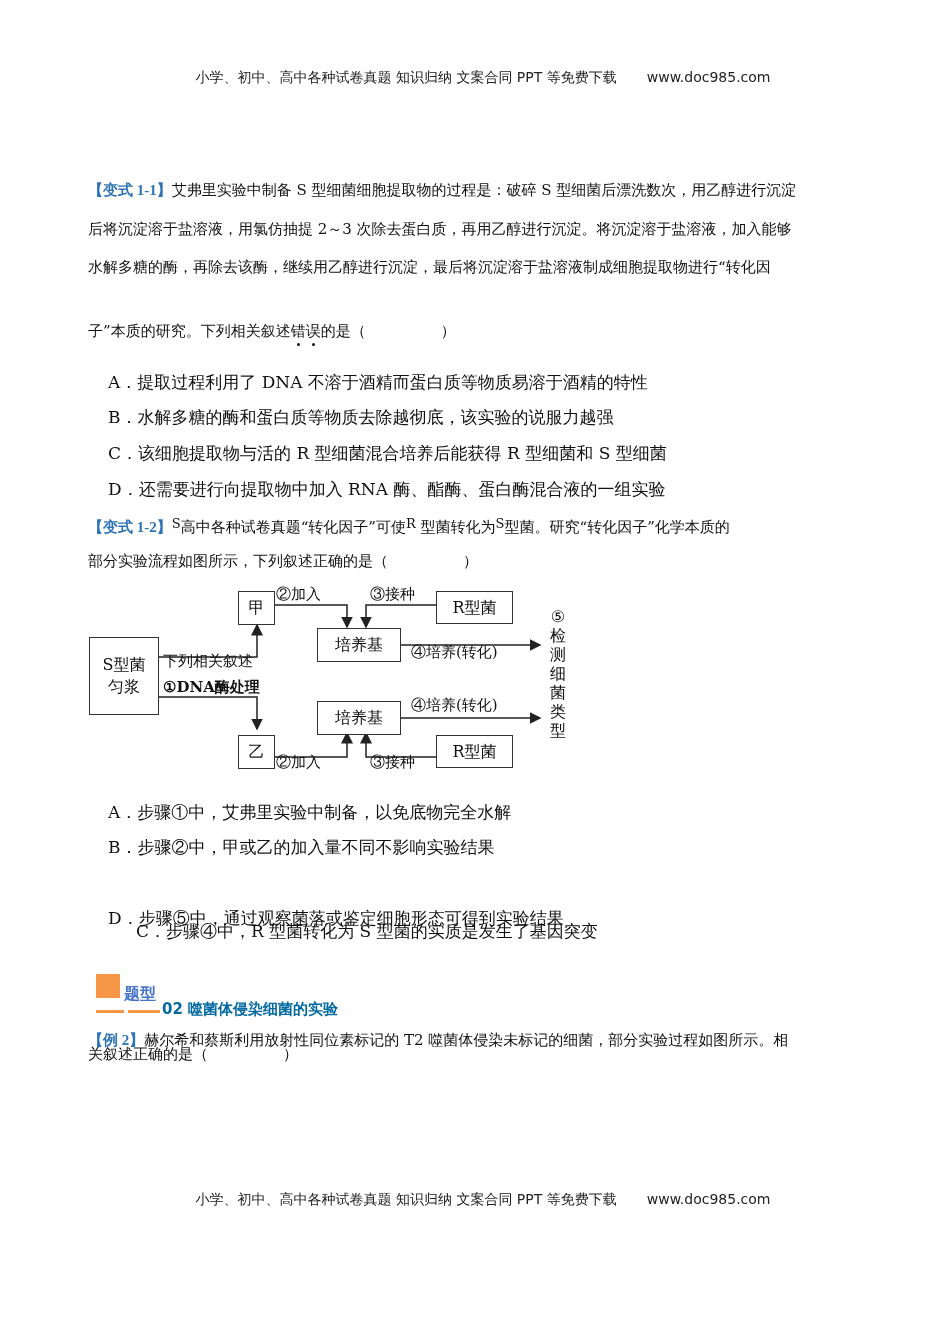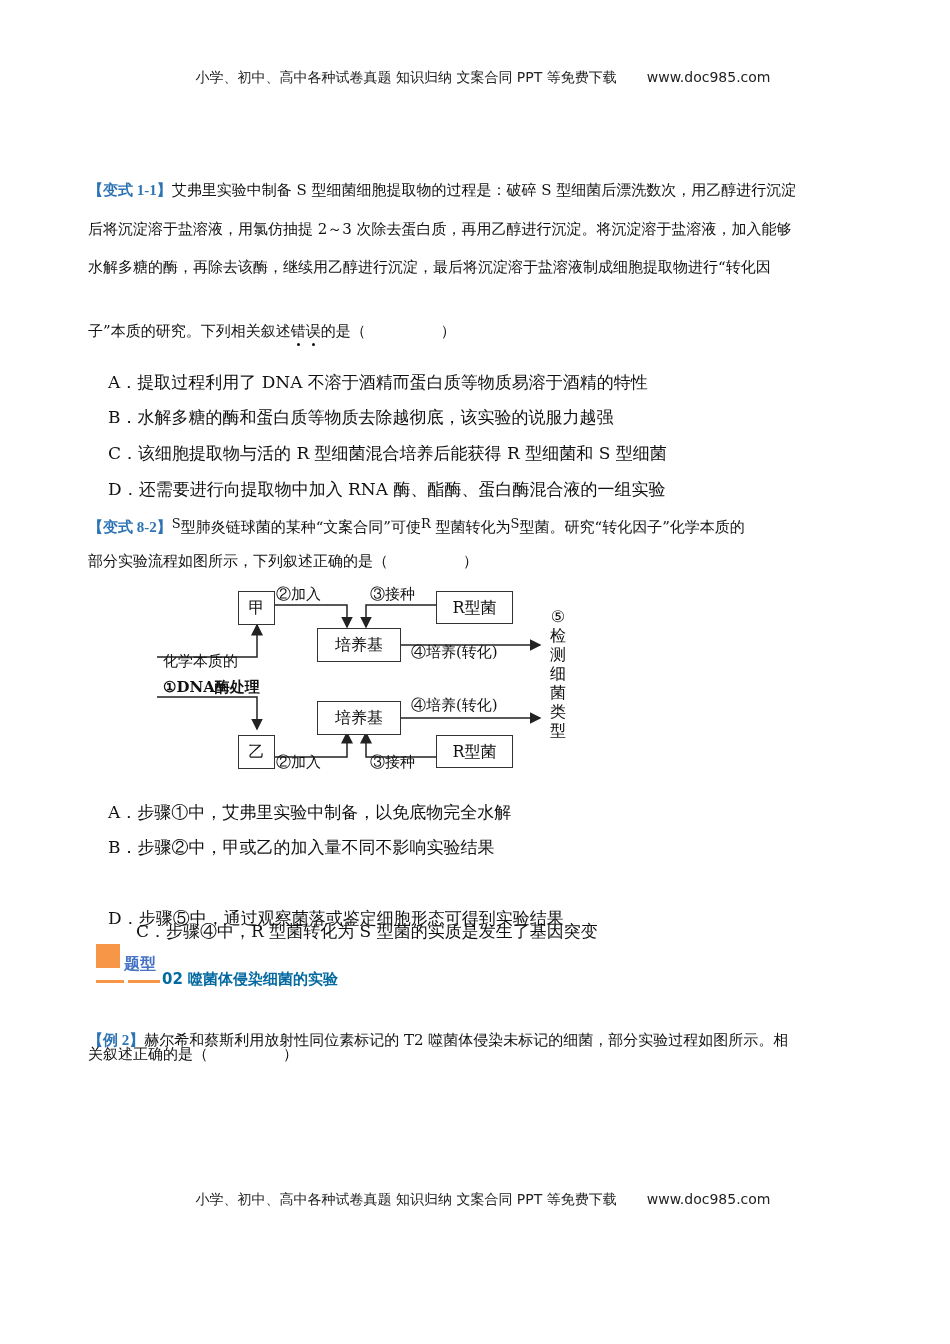--- a/index.html
+++ b/index.html
@@ -16,21 +16,21 @@
   .dot::after { content:""; position:absolute; left:50%; bottom:-5px; width:3px; height:3px;
                 margin-left:-1.5px; border-radius:50%; background:#111; }
   .sup { font-size:13px; vertical-align:4px; }
   
   .dgm { position:absolute; left:88px; top:585px; width:500px; height:190px; }
   .box { position:absolute; border:1.5px solid #333; background:#fff; display:flex;
          align-items:center; justify-content:center; font-size:16px; text-align:center; line-height:22px; }
   .lbl { position:absolute; font-size:15px; white-space:nowrap;text-align:center; }
   .vlbl { position:absolute; font-size:16px; width:18px; line-height:19px; text-align:center; }
   
-  .sec { position:absolute; left:96px; top:944px; width:300px; height:45px;text-align:right; }
+  .sec { position:absolute; left:96px; top:974px; width:300px; height:45px;text-align:right; }
   .sec .sq { position:absolute; left:0; top:0; width:24px; height:24px; background:#f79646; }
   .sec .bar1 { position:absolute; left:0; top:36px; width:28px; height:3px; background:#f79646; }
   .sec .bar2 { position:absolute; left:32px; top:36px; width:32px; height:3px; background:#f79646; }
   .sec .kind { position:absolute; left:28px; top:10px; color:#4472c4; font-weight:bold; font-size:16px;
                font-family:"DejaVu Sans","Liberation Sans",sans-serif; }
   .sec .title { position:absolute; left:66px; top:26px; color:#0369a1; font-weight:bold; font-size:15px;
                 font-family:"DejaVu Sans","Liberation Sans",sans-serif; white-space:nowrap; }
 </style>
 </head>
 <body>
@@ -46,21 +46,21 @@
 <div class="line" style="top:257px;">水解多糖的酶，再除去该酶，继续用乙醇进行沉淀，最后将沉淀溶于盐溶液制成细胞提取物进行“转化因</div>
 <div class="line" style="top:321px;">
   <span>子”本质的研究。下列相关叙述</span><span class="dot">错</span><span class="dot">误</span><span>的是（　　　　　）</span>
 </div>
 <div class="opt" style="top:372px;">A．提取过程利用了 DNA 不溶于酒精而蛋白质等物质易溶于酒精的特性</div>
 <div class="opt" style="top:407px;">B．水解多糖的酶和蛋白质等物质去除越彻底，该实验的说服力越强</div>
 <div class="opt" style="top:443px;">C．该细胞提取物与活的 R 型细菌混合培养后能获得 R 型细菌和 S 型细菌</div>
 <div class="opt" style="top:479px;">D．还需要进行向提取物中加入 RNA 酶、酯酶、蛋白酶混合液的一组实验</div>
 
 <div class="line" style="top:514px;">
-  <span class="tag">【变式 8-2】</span><span class="sup">S</span><span>型肺炎链球菌的某种“文案合同”可使</span><span class="sup">R</span><span> 型菌转化为</span><span class="sup">S</span><span>型菌。研究“转化因子”化学本质的</span>
+  <span class="tag">【变式 1-2】</span><span class="sup">S</span><span>高中各种试卷真题“转化因子”可使</span><span class="sup">R</span><span> 型菌转化为</span><span class="sup">S</span><span>型菌。研究“转化因子”化学本质的</span>
 </div>
 <div class="line" style="top:551px;">部分实验流程如图所示，下列叙述正确的是（　　　　　）</div>
 
 <div class="dgm">
   <svg width="500" height="190" style="position:absolute;left:0;top:0;">
     <defs>
       <marker id="ah" markerWidth="8" markerHeight="8" refX="7" refY="4" orient="auto">
         <path d="M0,0 L8,4 L0,8 z" fill="#222"></path>
       </marker>
     </defs>
@@ -76,28 +76,34 @@
 
       <line x1="311" y1="60" x2="452" y2="60" marker-end="url(#ah)"></line>
 
       <polyline points="186,172 259,172 259,148" marker-end="url(#ah)"></polyline>
 
       <polyline points="348,172 278,172 278,148" marker-end="url(#ah)"></polyline>
 
       <line x1="311" y1="133" x2="452" y2="133" marker-end="url(#ah)"></line>
     </g>
   </svg>
+  <div class="box" style="left:1px;top:52px;width:68px;height:76px;">
+    <div>
+        <div>S型菌</div>
+        <div>匀浆</div>
+      </div>
+  </div>
   <div class="box" style="left:150px;top:6px;width:35px;height:32px;">甲</div>
   <div class="box" style="left:150px;top:150px;width:35px;height:32px;">乙</div>
   <div class="box" style="left:229px;top:43px;width:82px;height:32px;">培养基</div>
   <div class="box" style="left:229px;top:116px;width:82px;height:32px;">培养基</div>
   <div class="box" style="left:348px;top:6px;width:75px;height:31px;">R型菌</div>
   <div class="box" style="left:348px;top:150px;width:75px;height:31px;">R型菌</div>
 
-  <div class="lbl" style="left:75px;top:67px;">化学本质的</div>
+  <div class="lbl" style="left:75px;top:67px;">下列相关叙述</div>
   <div class="lbl" style="left:75px;top:93px;font-weight:bold;">①DNA酶处理</div>
   <div class="lbl" style="left:188px;top:0px;">②加入</div>
   <div class="lbl" style="left:188px;top:168px;">②加入</div>
   <div class="lbl" style="left:282px;top:0px;">③接种</div>
   <div class="lbl" style="left:282px;top:168px;">③接种</div>
   <div class="lbl" style="left:323px;top:58px;">④培养(转化)</div>
   <div class="lbl" style="left:323px;top:111px;">④培养(转化)</div>
   <div class="vlbl" style="left:461px;top:22px;">
     <div>⑤</div>
       <div>检</div>

